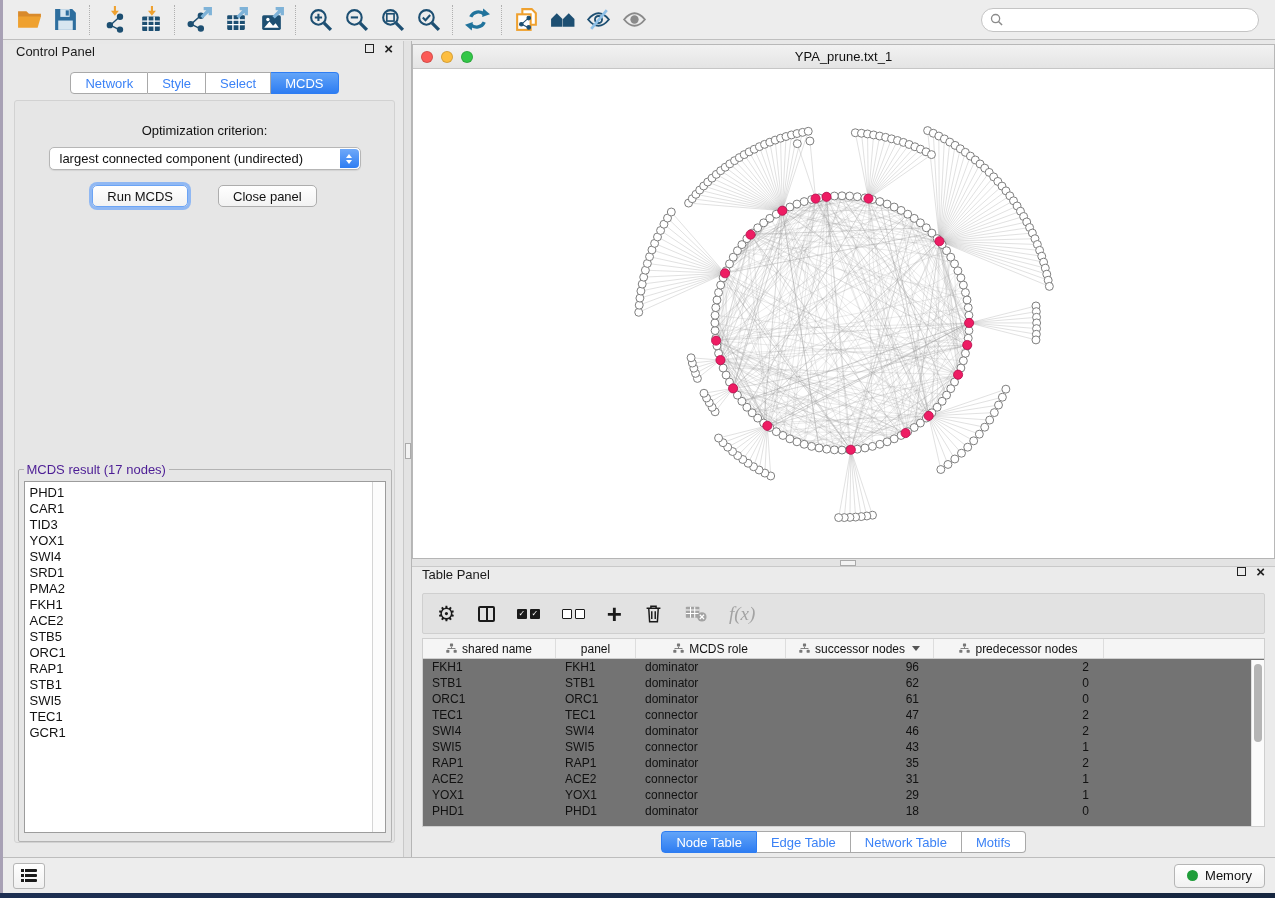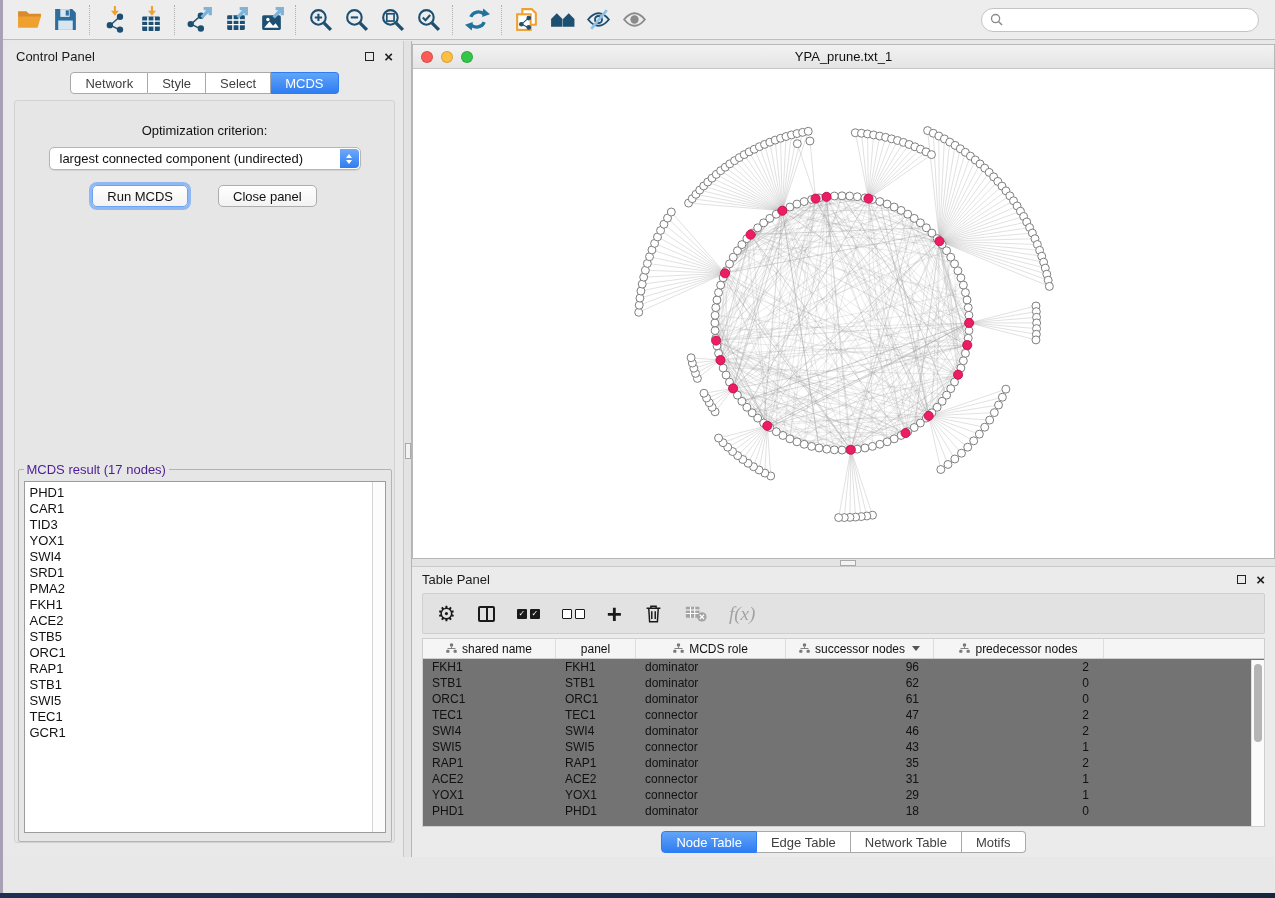--- a/index.html
+++ b/index.html
@@ -19,27 +19,27 @@
   .search-box input { border:none; outline:none; flex:1; font-size:12px; background:transparent; }
 
   
   .main { position:absolute; left:0; top:41px; right:0; bottom:36px; }
   .control-panel { position:absolute; left:3px; top:3px; width:397px; bottom:0; background:#e9e9e9; display:flex; flex-direction:column; }
   .v-splitter { position:absolute; left:400px; top:0; width:9px; bottom:0; background:#e3e3e3; border-left:1px solid #c9c9c9; border-right:1px solid #b5b5b5; cursor:col-resize; }
   .v-grip { position:absolute; top:402px; left:1px; width:6px; height:16px; background:#f3f3f3; border:1px solid #aaa; }
   .right-pane { position:absolute; left:409px; top:0; right:0; bottom:0; }
 
   
-  .panel-title-row { height:24px; display:flex; align-items:center; padding:0 10px; font-size:13px; color:#1a1a1a; }
+  .panel-title-row { height:24px; display:flex; padding:0 10px; font-size:13px; color:#1a1a1a; }
   .panel-title-row .flex { flex:1; }
   .win-float { width:9px; height:9px; border:1.5px solid #222; display:inline-block; margin-right:10px; cursor:pointer; }
   .win-close { font-size:15px; font-weight:bold; color:#222; line-height:9px; cursor:pointer; }
 
   .seg-tabs { display:flex; justify-content:center; margin-top:4px; }
-  .seg-tab { font-size:13px; color:#404040; background:#fff; border:1px solid #a9a9a9; border-left:none; padding:2px 14px; height:22px; display:flex; align-items:center; cursor:pointer; }
+  .seg-tab { font-size:13px; color:#3b82f6; background:#fff; border:1px solid #a9a9a9; border-left:none; padding:2px 14px; height:22px; display:flex; align-items:center; cursor:pointer; }
   .seg-tab:first-child { border-left:1px solid #a9a9a9; border-radius:4px 0 0 4px; }
   .seg-tab:last-child { border-radius:0 4px 4px 0; }
   .seg-tab.active { background:linear-gradient(#62a4f8,#2e7df2); border-color:#2e7df2; color:#fff; }
 
   .cp-content { flex:1; margin:6px 8px 14px 8px; background:#e6e6e6; border:1px solid #d2d2d2; border-radius:3px; display:flex; flex-direction:column; align-items:center; }
   .opt-label { margin-top:22px; font-size:13px; color:#111; }
   .mac-select { margin-top:9px; width:312px; height:23px; background:#fff; border:1px solid #b6b6b6; border-radius:5px; display:flex; align-items:center; font-size:13px; color:#111; padding-left:10px; position:relative; cursor:pointer; box-shadow:0 1px 1px rgba(0,0,0,.08); }
   .mac-select .stepper { position:absolute; right:1px; top:1px; bottom:1px; width:19px; border-radius:0 4px 4px 0; background:linear-gradient(#6fa9f9,#2e7df2); display:flex; flex-direction:column; align-items:center; justify-content:center; gap:2px; }
   .tri-up { width:0; height:0; border-left:3.5px solid transparent; border-right:3.5px solid transparent; border-bottom:4.5px solid #fff; }
   .tri-down { width:0; height:0; border-left:3.5px solid transparent; border-right:3.5px solid transparent; border-top:4.5px solid #fff; }
@@ -1338,14 +1338,27 @@
               <span class="seg-tab">Edge Table</span>
               <span class="seg-tab">Network Table</span>
               <span class="seg-tab">Motifs</span>
             </div>
         </div>
       </div>
 
     </div>
   </div>
 
+  <div class="status-bar">
+    <button class="list-btn">
+      <span class="list-glyph">
+          <i></i>
+          <i></i>
+          <i></i>
+        </span>
+    </button>
+    <button class="memory-btn">
+      <span class="mem-dot" id="mem-dot" style="background: rgb(31, 157, 58);"></span>
+      <span>Memory</span>
+    </button>
+  </div>
 
 </div>
 
 </body></html>

